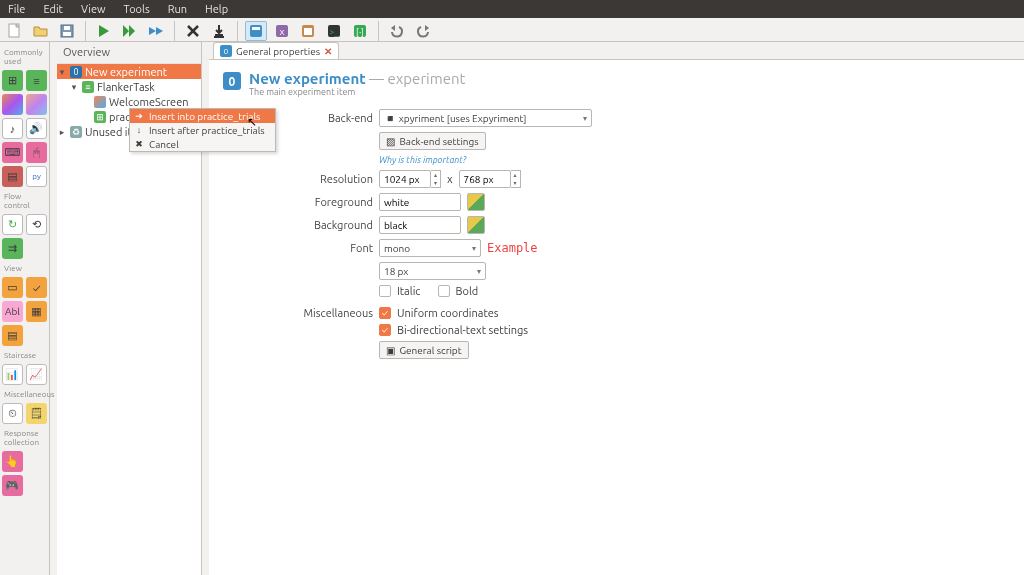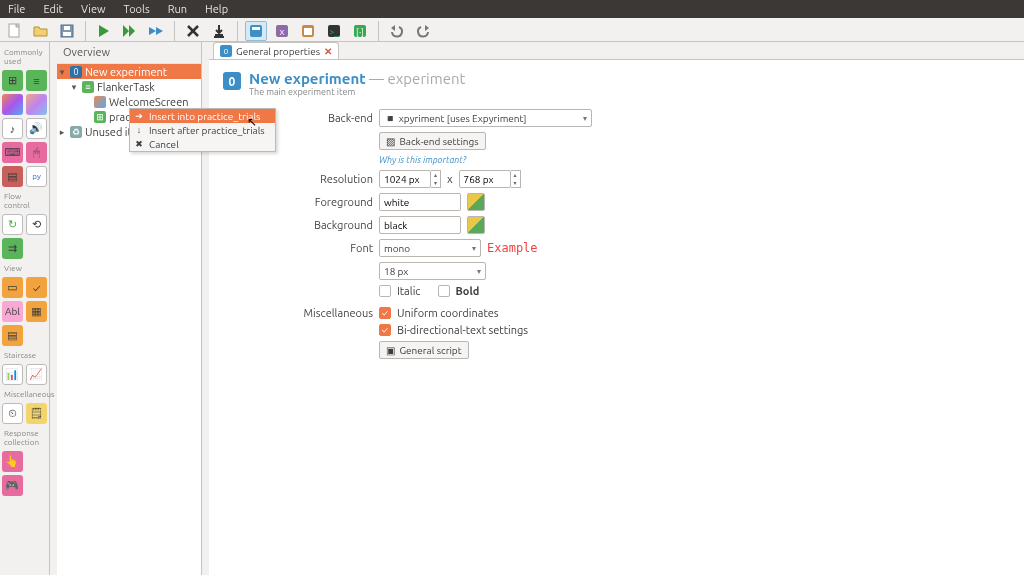--- a/index.html
+++ b/index.html
@@ -352,21 +352,21 @@
             <span>18 px</span>
             <span class="dd">▾</span>
           </div>
       </div>
       <div class="row">
         <div class="lbl"></div>
         <span class="chk"></span>
         <span style="">Italic</span>
         &nbsp;&nbsp;
         <span class="chk"></span>
-        <span style="font-weight:bold">Bold</span>
+        <span style="font-weight:normal">Bold</span>
       </div>
 
       <div class="row" style="margin-top:10px">
         <div class="lbl">Miscellaneous</div>
         <span class="chk on">✓</span>
         <span>Uniform coordinates</span>
       </div>
       <div class="row">
         <div class="lbl"></div>
         <span class="chk on">✓</span>

